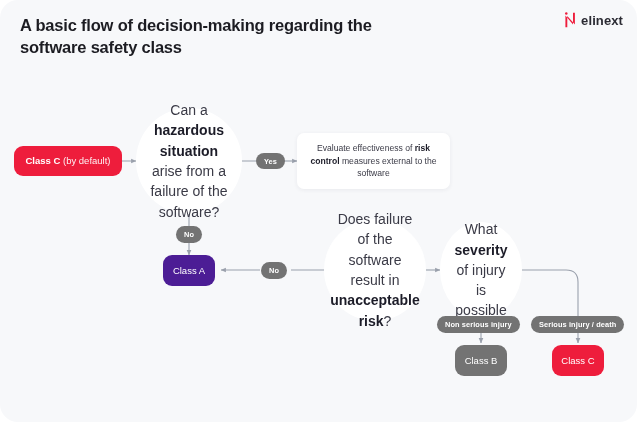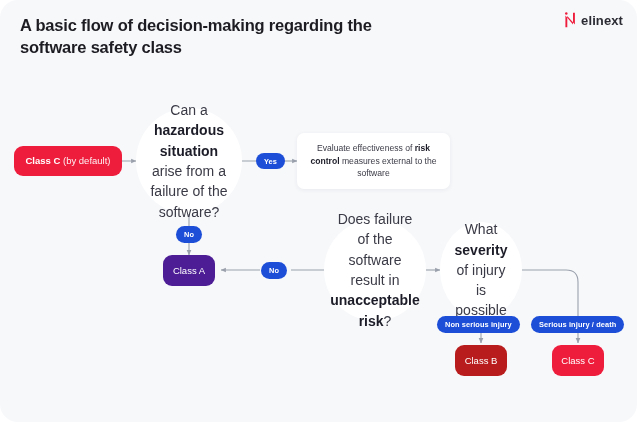--- a/index.html
+++ b/index.html
@@ -96,21 +96,21 @@
     text-align: center;
     padding: 8px 10px;
     box-shadow: 0 1px 4px rgba(40,45,70,0.07);
   }
   .card b { color: #1c1c28; font-weight: bold; }
 
   .tag {
     display: flex;
     align-items: center;
     justify-content: center;
-    background: #1d4ed8;
+    background: #737373;
     color: #ffffff;
     border-radius: 999px;
     font-size: 7.4px;
     font-weight: bold;
     letter-spacing: 0.1px;
     padding: 0 8px;
     white-space: nowrap;
     z-index: 5;
   }
 
@@ -209,21 +209,21 @@
   </div>
 
   <div class="node circle" style="left:440px; top:222px; width:82px; height:96px;">
     <span><span>What </span><b>severity</b><span> of injury is possible</span></span>
   </div>
 
   <div class="node tag" style="left:531px; top:316px; height:17px;">
     <span>Serious injury / death</span>
   </div>
 
-  <div class="node pill-box" style="left:455px; top:345px; width:52px; height:31px; background:#b91c1c;">
+  <div class="node pill-box" style="left:455px; top:345px; width:52px; height:31px; background:#737373;">
     <span>Class B</span>
   </div>
 
   <div class="node pill-box" style="left:552px; top:345px; width:52px; height:31px; background:#ee1d3c;">
     <span>Class C</span>
   </div>
 
 </div>
 
 </body></html>

